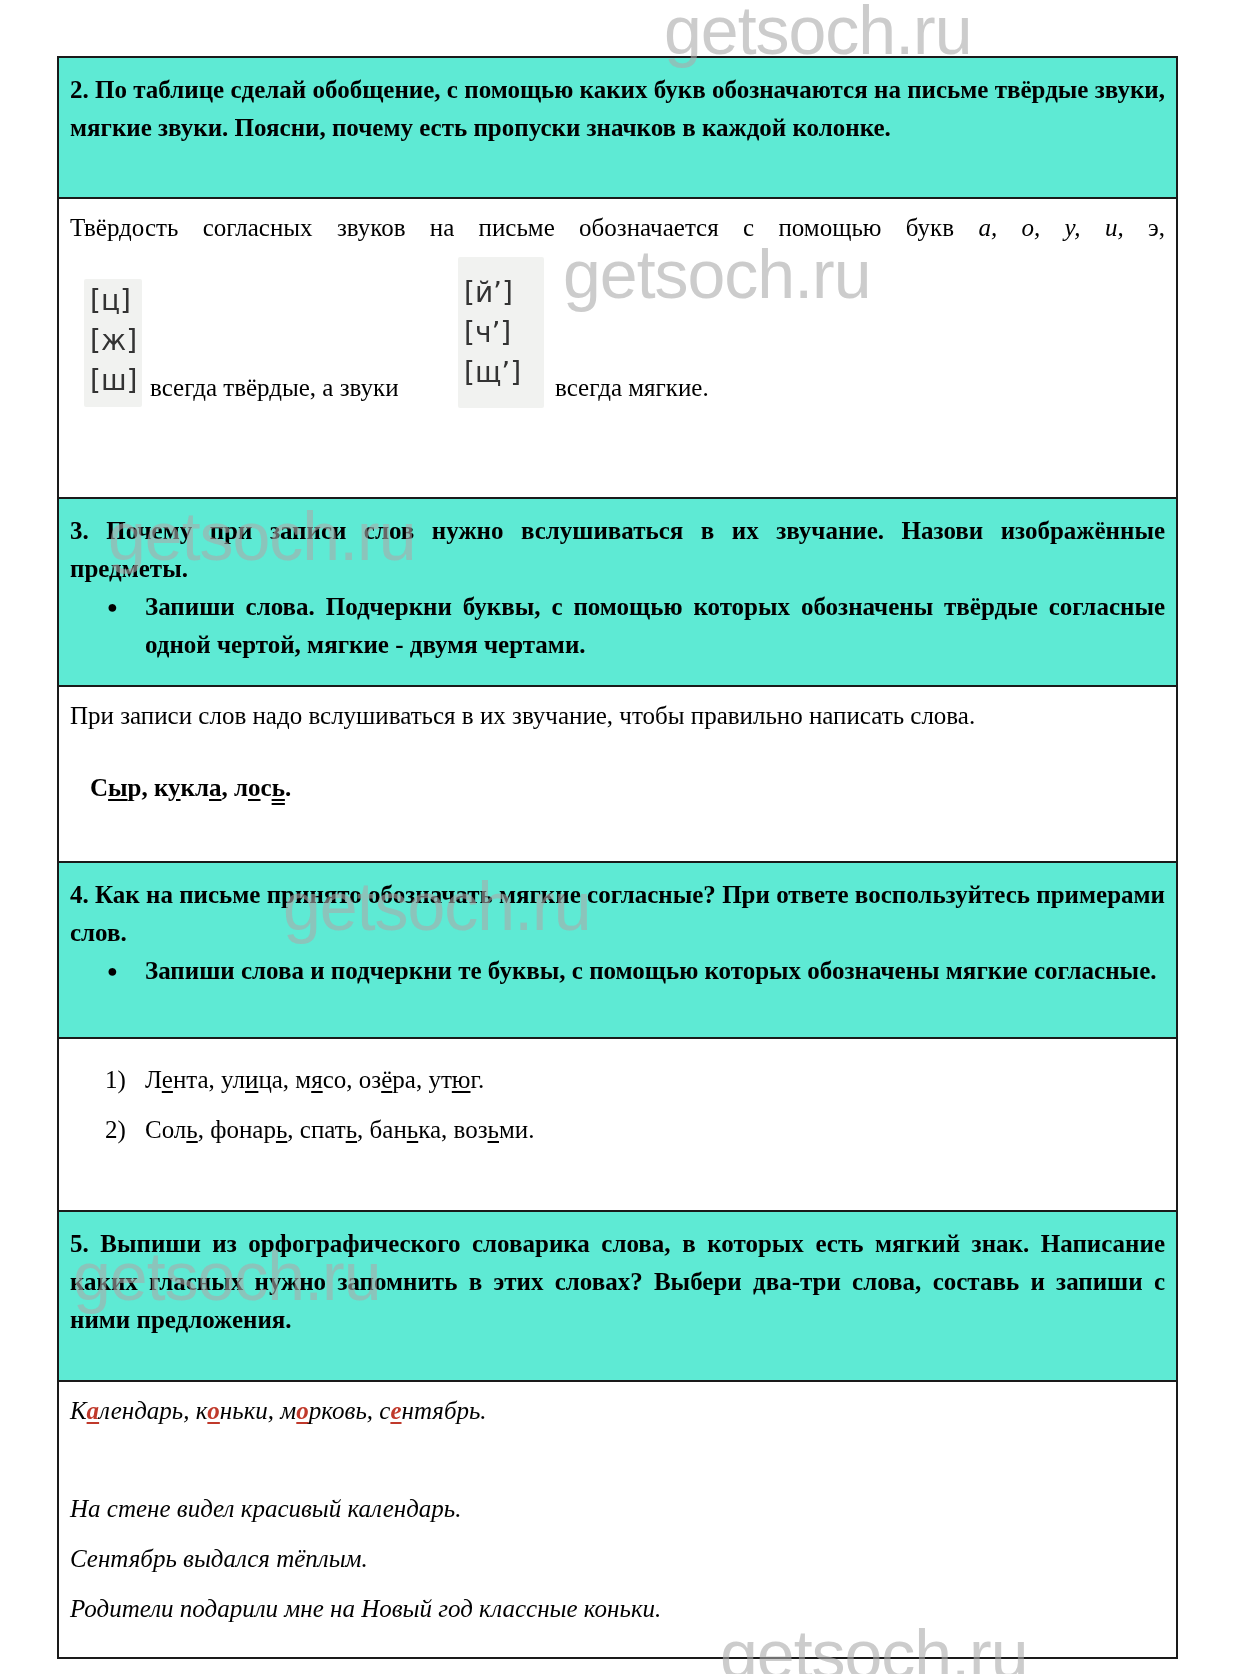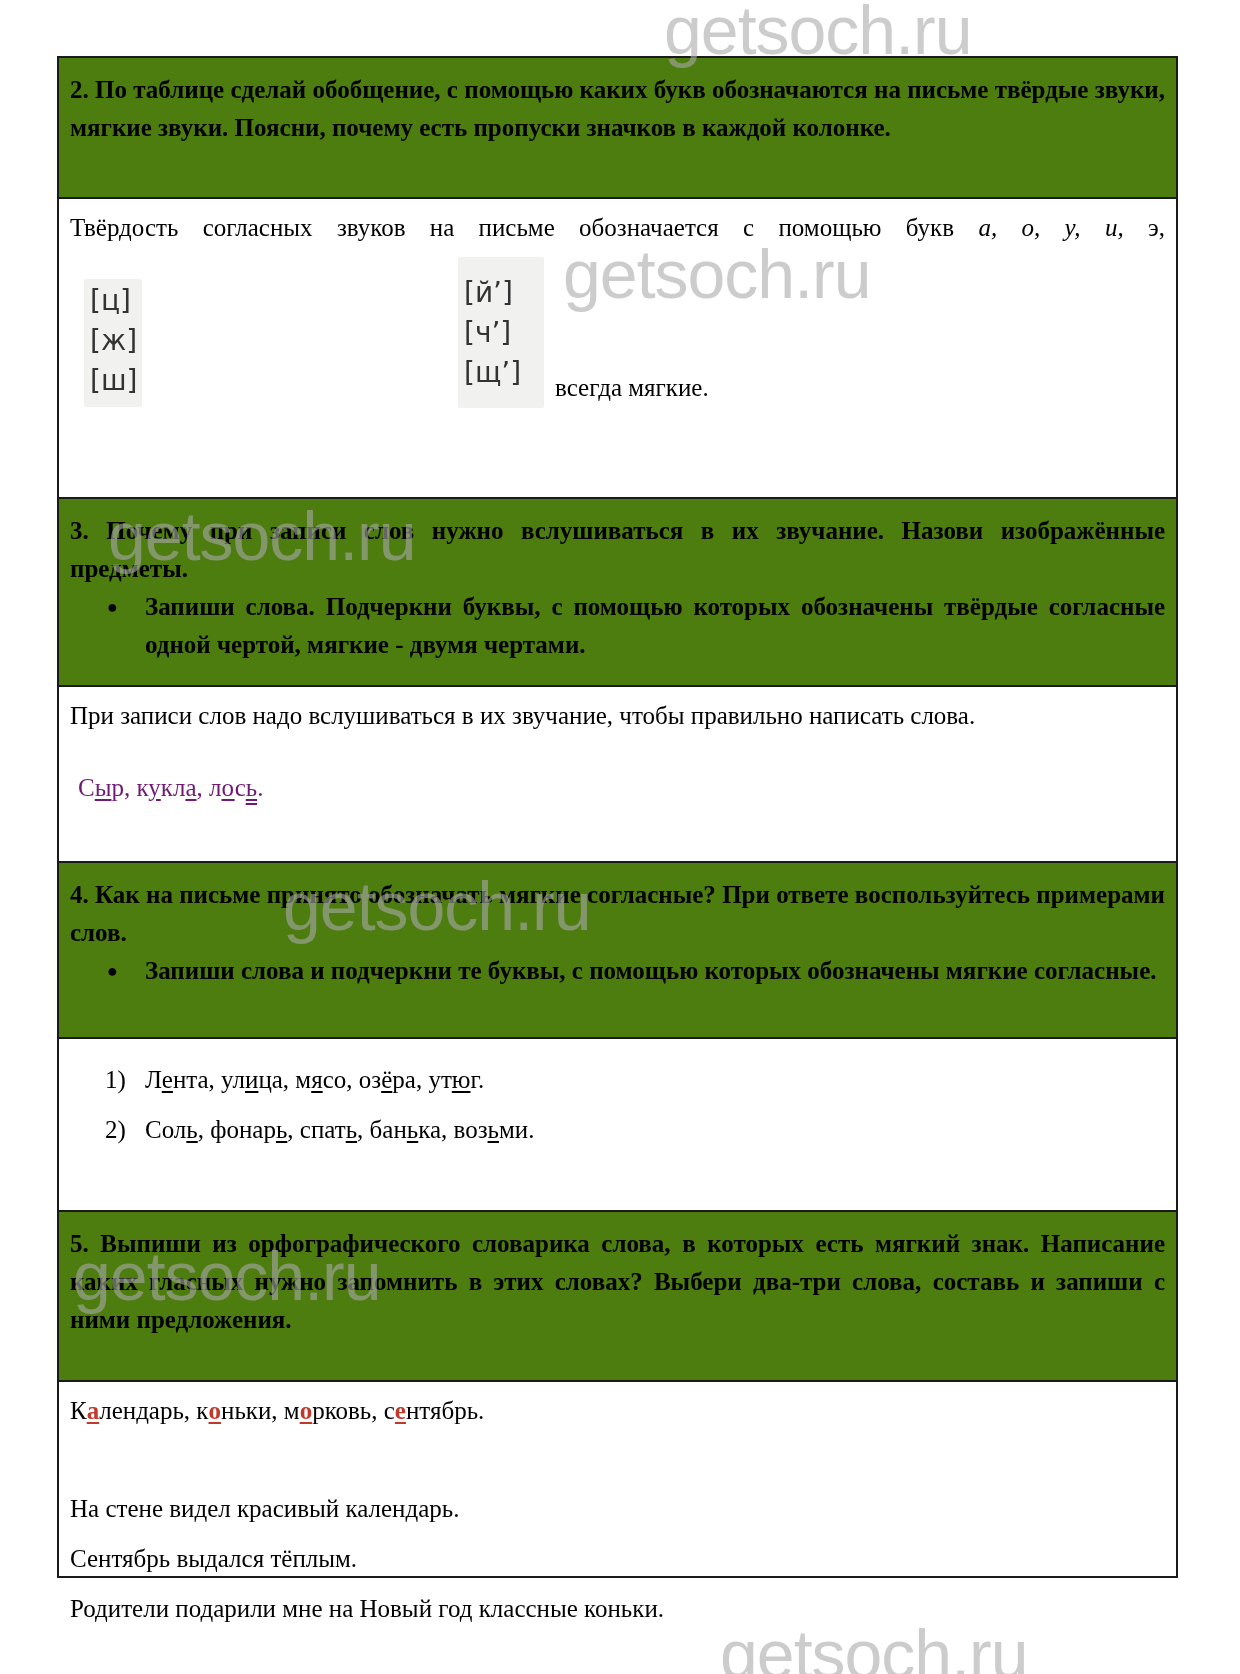--- a/index.html
+++ b/index.html
@@ -7,46 +7,46 @@
     width: 1240px; height: 1674px; position: relative; overflow: hidden;
     background: #ffffff; color: #000;
     font-family: "Liberation Serif", "DejaVu Serif", serif;
   }
   .table {
     position: absolute; left: 57px; top: 56px; width: 1121px;
     border: 2px solid #1a1a1a; box-sizing: border-box;
   }
   .row { position: relative; box-sizing: border-box; border-bottom: 2px solid #1a1a1a; }
   .row:last-child { border-bottom: none; }
-  .q { background: #4d7c0f; padding: 13px 11px 8px 11px; font-weight: bold; font-size: 25px; line-height: 38px; text-align: justify; }
+  .q { background: #5eead4; padding: 13px 11px 8px 11px; font-weight: bold; font-size: 25px; line-height: 38px; text-align: justify; }
   .a { background: #fff; padding: 10px 11px 9px 11px; font-size: 25px; line-height: 38px; }
   .bullet { position: relative; padding-left: 75px; }
   .bullet::before { content: "●"; position: absolute; left: 37px; top: 0; font-size: 18px; }
   .it { font-style: italic; }
   .r1q { height: 141px; }
   .r1a { height: 300px; }
   .r2q { height: 188px; }
   .r2a { height: 176px; }
   .r3q { height: 176px; }
   .r3a { height: 173px; }
   .r4q { height: 170px; }
-  .r4a { height: 194px; }
+  .r4a { height: 275px; font-style: italic; }
   .a1-line1 { text-align: justify; text-align-last: justify; }
   .sounds { position: relative; height: 180px; margin-top: 10px; }
   .phon-box {
     position: absolute; background: #f1f2f0; border-radius: 2px;
     font-family: "DejaVu Sans", sans-serif; font-size: 28px; line-height: 40px;
     color: #333; padding: 2px 6px; box-sizing: border-box;
   }
   .phon-hard { left: 14px; top: 22px; width: 58px; height: 128px; }
   .phon-soft { left: 388px; top: 0px; width: 86px; height: 151px; padding-top: 16px; }
   .phon-text1 { position: absolute; left: 80px; bottom: 30px; }
   .phon-text2 { position: absolute; left: 485px; bottom: 30px; }
   .spacer { height: 34px; }
-  .words { font-size: 25px; margin-left: 8px; color: #701a75; }
+  .words { font-size: 25px; margin-left: 20px; color: #000000; font-weight: bold; }
   .u1 { text-decoration: underline; text-underline-offset: 3px; }
   .u2 { text-decoration: underline double; text-underline-offset: 3px; }
   ol.answers { margin: 6px 0 0 0; padding-left: 75px; list-style: none; }
   ol.answers li { position: relative; line-height: 50px; }
   ol.answers li .num { position: absolute; left: -40px; }
   .red { color: #c0392b; font-weight: bold; text-decoration: underline; text-decoration-color: #c0392b; text-underline-offset: 3px; }
   .sentences p { margin: 0; line-height: 50px; }
   .watermark {
     position: absolute; font-family: "Liberation Sans", "DejaVu Sans", sans-serif;
     font-size: 68px; color: rgba(170,170,170,0.6); letter-spacing: -1px;
@@ -64,20 +64,21 @@
   <div class="row a r1a">
     <div class="a1-line1">
       <span>Твёрдость согласных звуков на письме обозначается с помощью букв </span><span class="it">а, о, у, и,</span><span> э,</span>
     </div>
     <div class="sounds">
       <div class="phon-box phon-hard">
         <div>[ц]</div>
         <div>[ж]</div>
         <div>[ш]</div>
       </div>
+      <span class="phon-text1">всегда твёрдые, а звуки</span>
       <div class="phon-box phon-soft">
         <div>[й’]</div>
         <div>[ч’]</div>
         <div>[щ’]</div>
       </div>
       <span class="phon-text2">всегда мягкие.</span>
     </div>
   </div>
 
   <div class="row q r2q">

